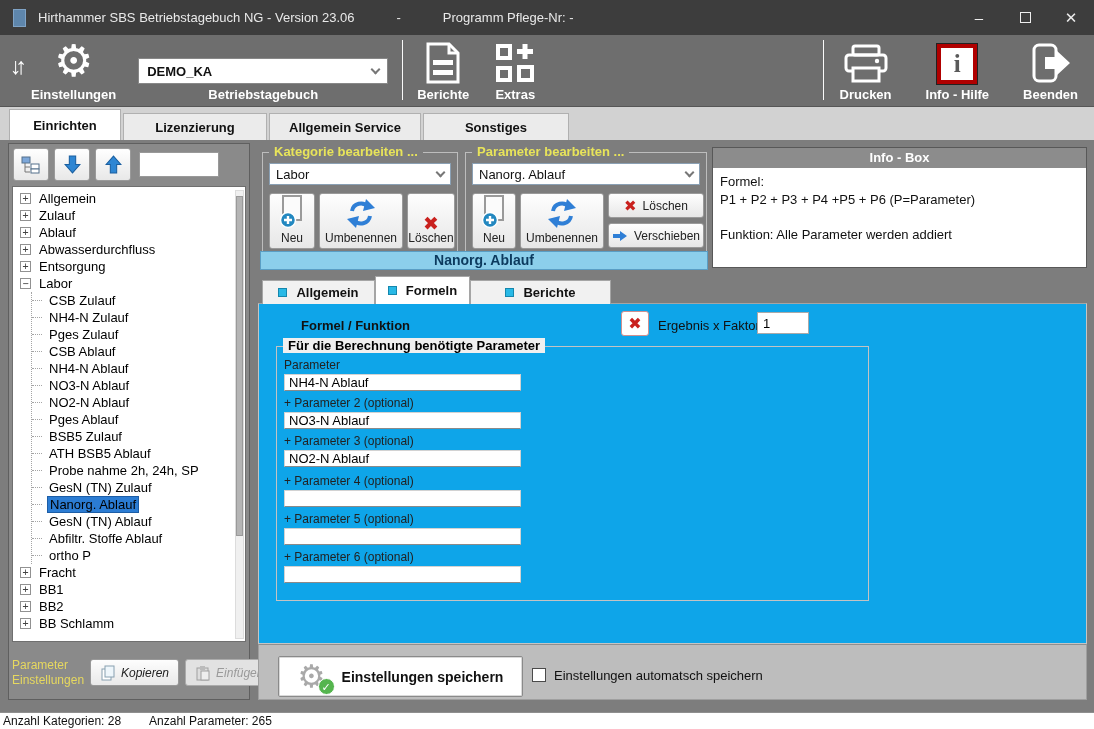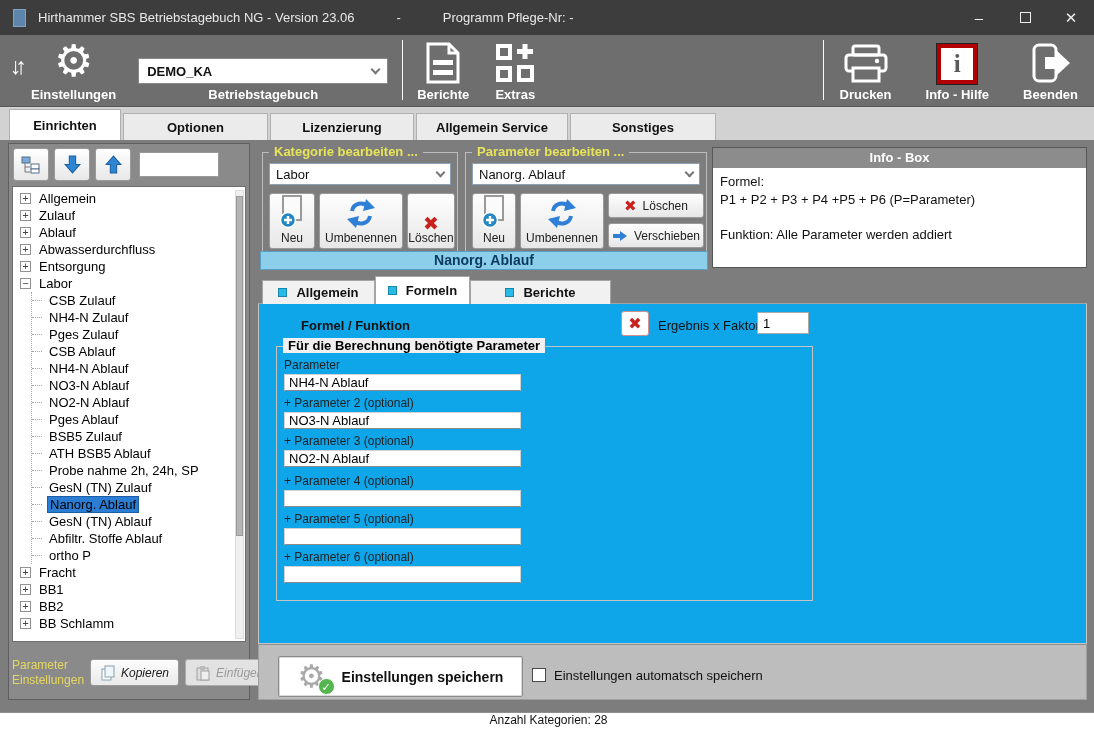--- a/index.html
+++ b/index.html
@@ -100,40 +100,40 @@
   
   #contentpanel { position:absolute; left:258px; top:303px; right:7px; height:341px; background:#0ea5e9;
     border:1px solid #c5c5c5; border-top:1px solid #a5a5a5; z-index:2; }
   .flabel { position:absolute; left:42px; top:14px; font-weight:bold; font-size:13px; color:#111; }
   #formelcombo { position:absolute; left:167px; top:9px; width:187px; }
   #clearformel { position:absolute; left:362px; top:7px; width:28px; height:25px; background:#fff; border:1px solid #d09090;
     border-radius:3px; display:flex; align-items:center; justify-content:center; color:#c9211e; font-weight:bold; font-size:16px; }
   #faktorlabel { position:absolute; left:399px; top:14px; font-size:13px; color:#111; }
   #faktorinput { position:absolute; left:498px; top:8px; width:52px; height:22px; border:1px solid #a9a9a9; background:#fff;
     font-size:13px; padding:0 5px; font-family:inherit; }
-  #parambox { position:absolute; left:17px; top:42px; width:537px; height:255px; border:1px solid #c3c3c3; }
+  #parambox { position:absolute; left:17px; top:42px; width:593px; height:255px; border:1px solid #c3c3c3; }
   #paramboxtitle { position:absolute; top:-9px; left:6px; background:#f0f0f0; padding:0 5px; font-weight:bold; font-size:13px; color:#000; }
   .plabel { position:absolute; left:7px; font-size:12px; color:#222; }
   .pinput { position:absolute; left:7px; width:237px; height:17px; background:#fff; border:1px solid #d2d2d2;
     border-bottom:1px solid #8a8a8a; font-size:13px; padding:0 4px; font-family:inherit; }
   
   #bottombar { position:absolute; left:258px; right:7px; top:644px; height:56px; background:#bdbdbd;
     border:1px solid #9f9f9f; border-top:1px solid #8f8f8f; }
   #savebtn { position:absolute; left:19px; top:11px; width:245px; height:41px; background:#fff; border:1px solid #8a8a8a;
     border-radius:2px; display:flex; align-items:center; justify-content:center; gap:10px; font-weight:bold; font-size:14px; color:#111;
     box-shadow:0 0 0 1px #d9d9d9 inset; }
   .gearwrap { position:relative; width:34px; height:34px; flex:none; }
   .gear { font-size:31px; line-height:34px; color:#a9a9a9; }
   .check { position:absolute; right:-3px; bottom:-1px; width:17px; height:17px; border-radius:50%; background:#55b54e;
     color:#fff; font-size:11px; line-height:16px; text-align:center; border:1px solid #fff; }
   #autobox { position:absolute; left:273px; top:23px; width:14px; height:14px; background:#fff; border:1px solid #4a4a4a; }
   #autolabel { position:absolute; left:295px; top:23px; font-size:13px; color:#111; }
   
   #statusbar { position:absolute; left:0; right:0; bottom:0; height:17px; background:#fff; border-top:1px solid #8f8f8f;
-    display:flex; align-items:center; gap:28px; padding-left:3px; font-size:12px; color:#111;flex-direction:column; }
+    display:flex; align-items:center; gap:28px; padding-left:3px; font-size:12px; color:#111; }
 </style>
 </head>
 <body>
 
 <div id="titlebar">
   <span class="appicon"></span>
   <span class="ttext">Hirthammer SBS Betriebstagebuch NG - Version 23.06</span>
   <span class="ttext tsep">-</span>
   <span class="ttext">Programm Pflege-Nr: -</span>
   <div class="wbtns">
@@ -202,23 +202,20 @@
         <path d="M15 15 h11 v-7 l14 13 -14 13 v-7 h-11 z" fill="#fff"></path>
       </svg>
       <span class="tblabel">Beenden</span>
     </div>
   </div>
 </div>
 
 <div id="maintabs">
   <div class="mtab active" style="width:112px">
       <span>Einrichten</span>
-    </div>
-  <div class="mtab" style="width:145px">
-      <span>Optionen</span>
     </div>
   <div class="mtab" style="width:144px">
       <span>Lizenzierung</span>
     </div>
   <div class="mtab" style="width:152px">
       <span>Allgemein Service</span>
     </div>
   <div class="mtab" style="width:146px">
       <span>Sonstiges</span>
     </div>

